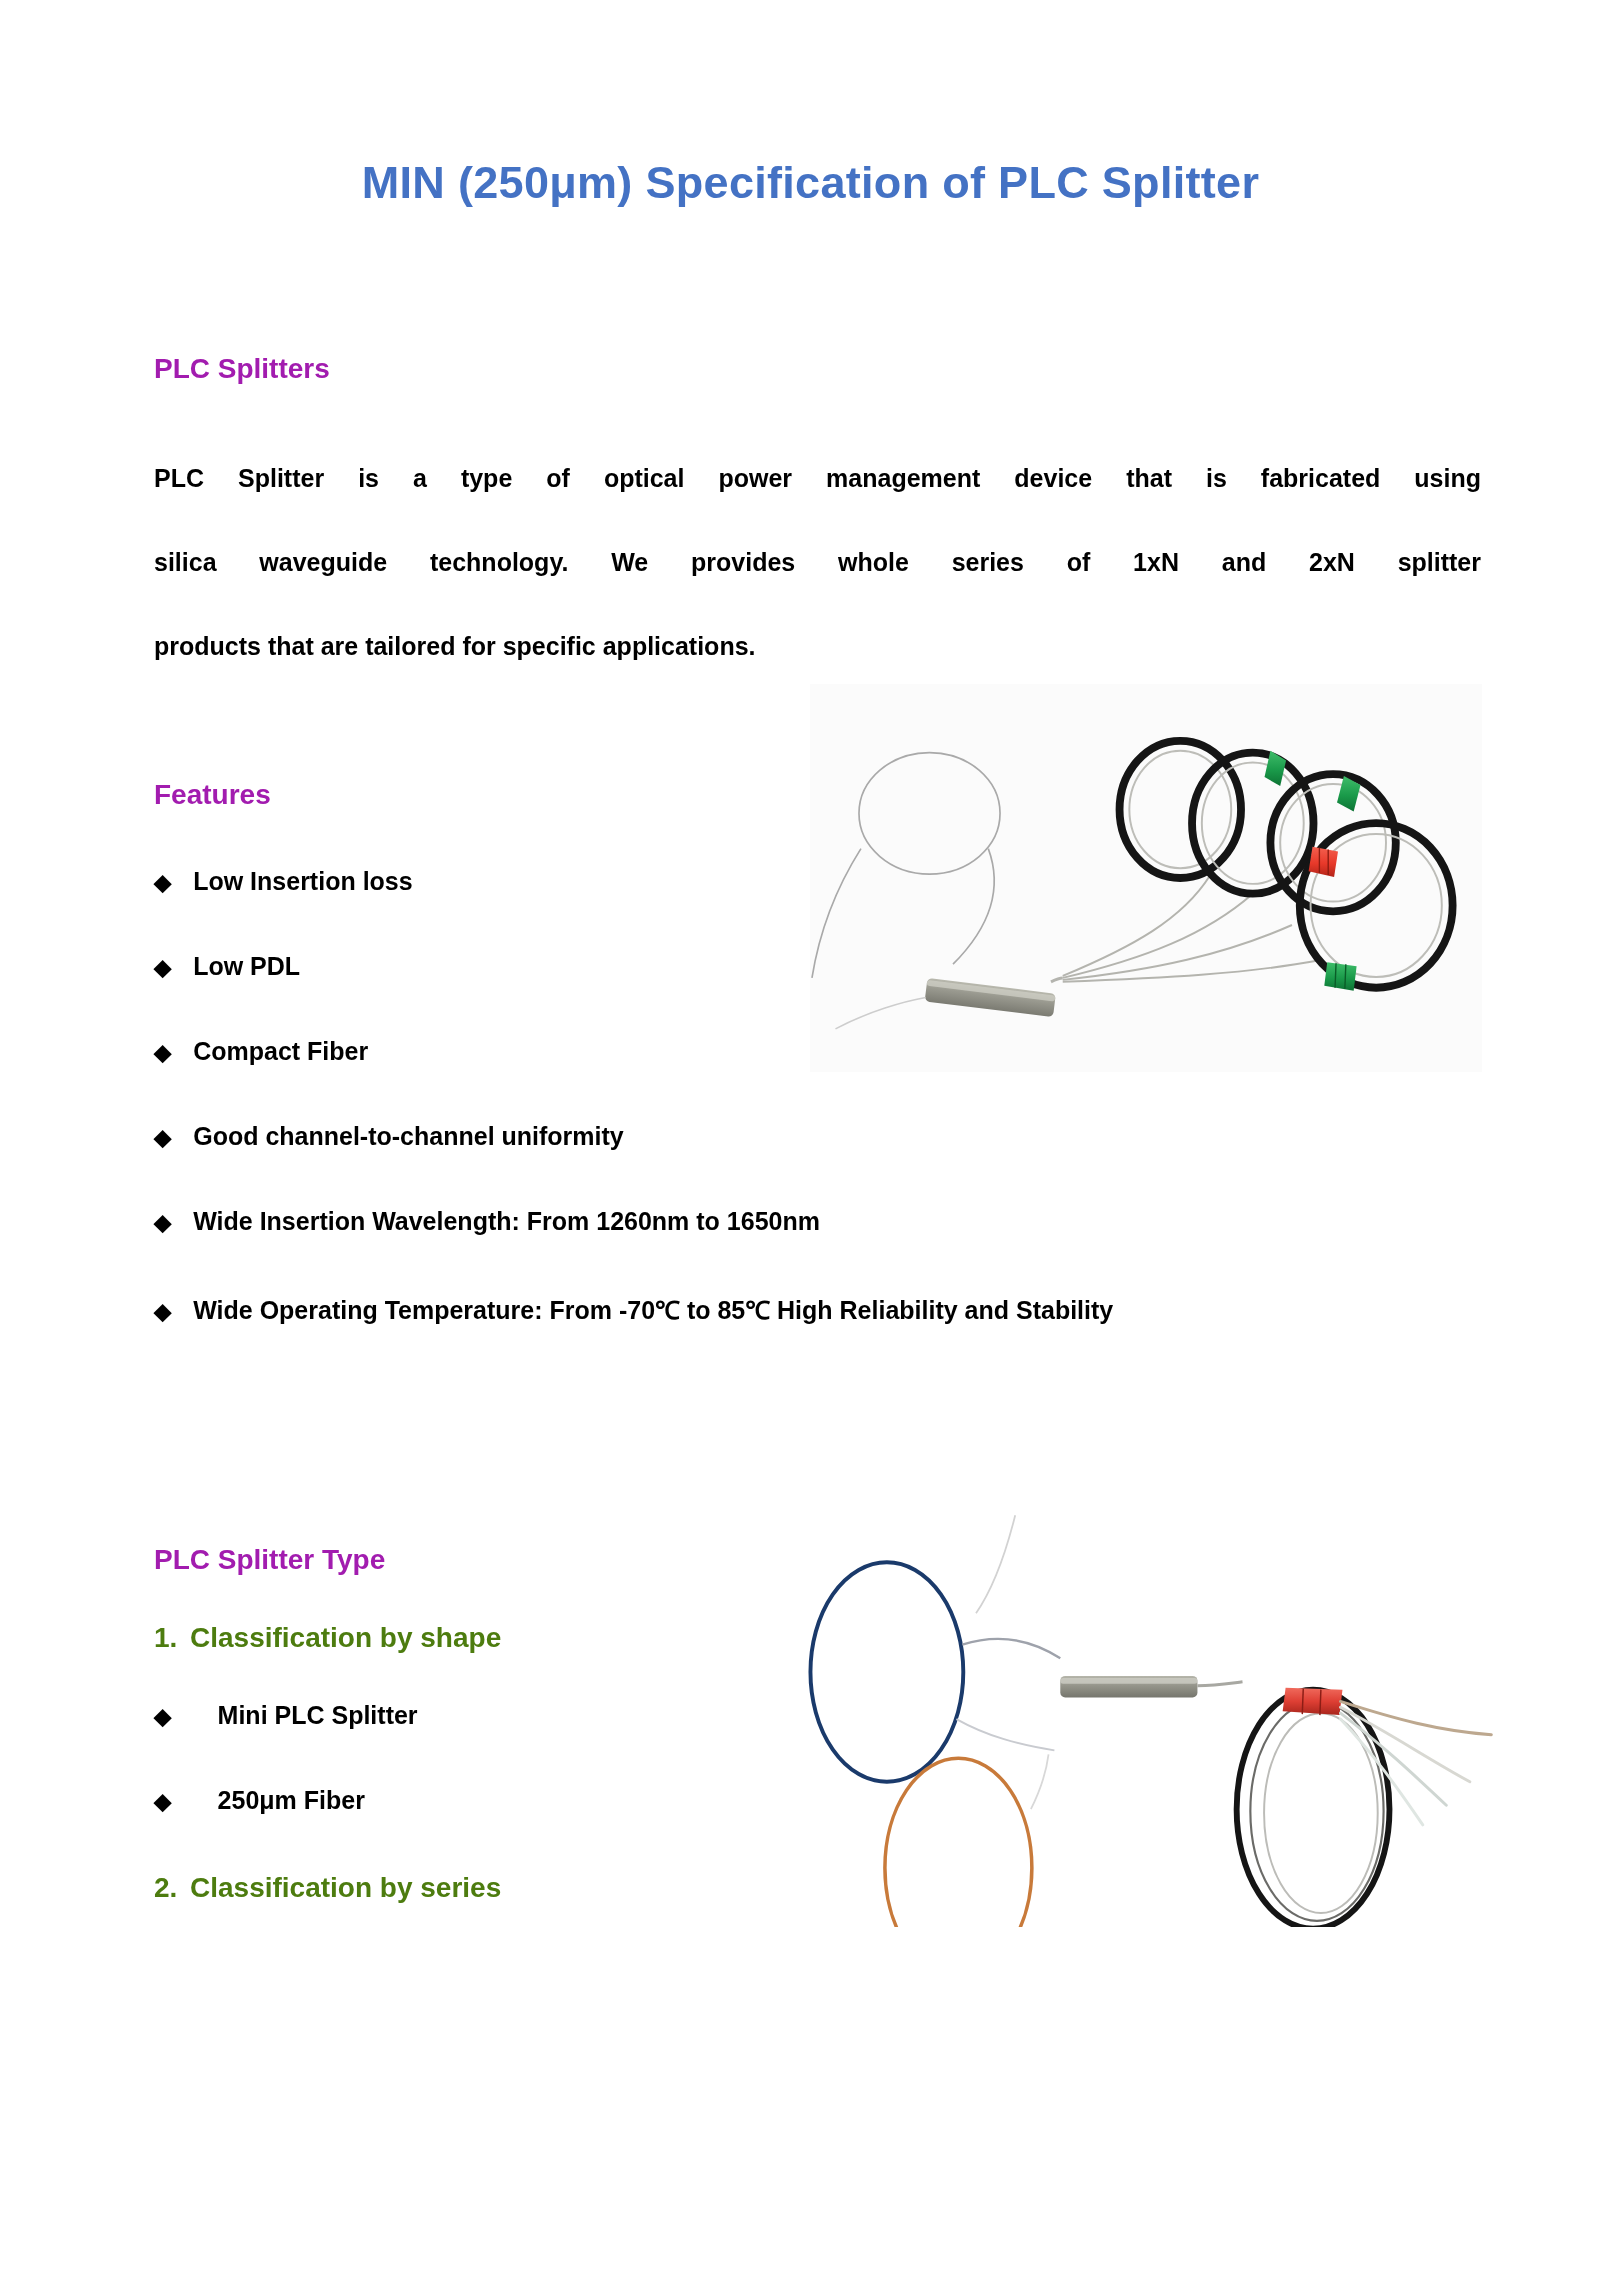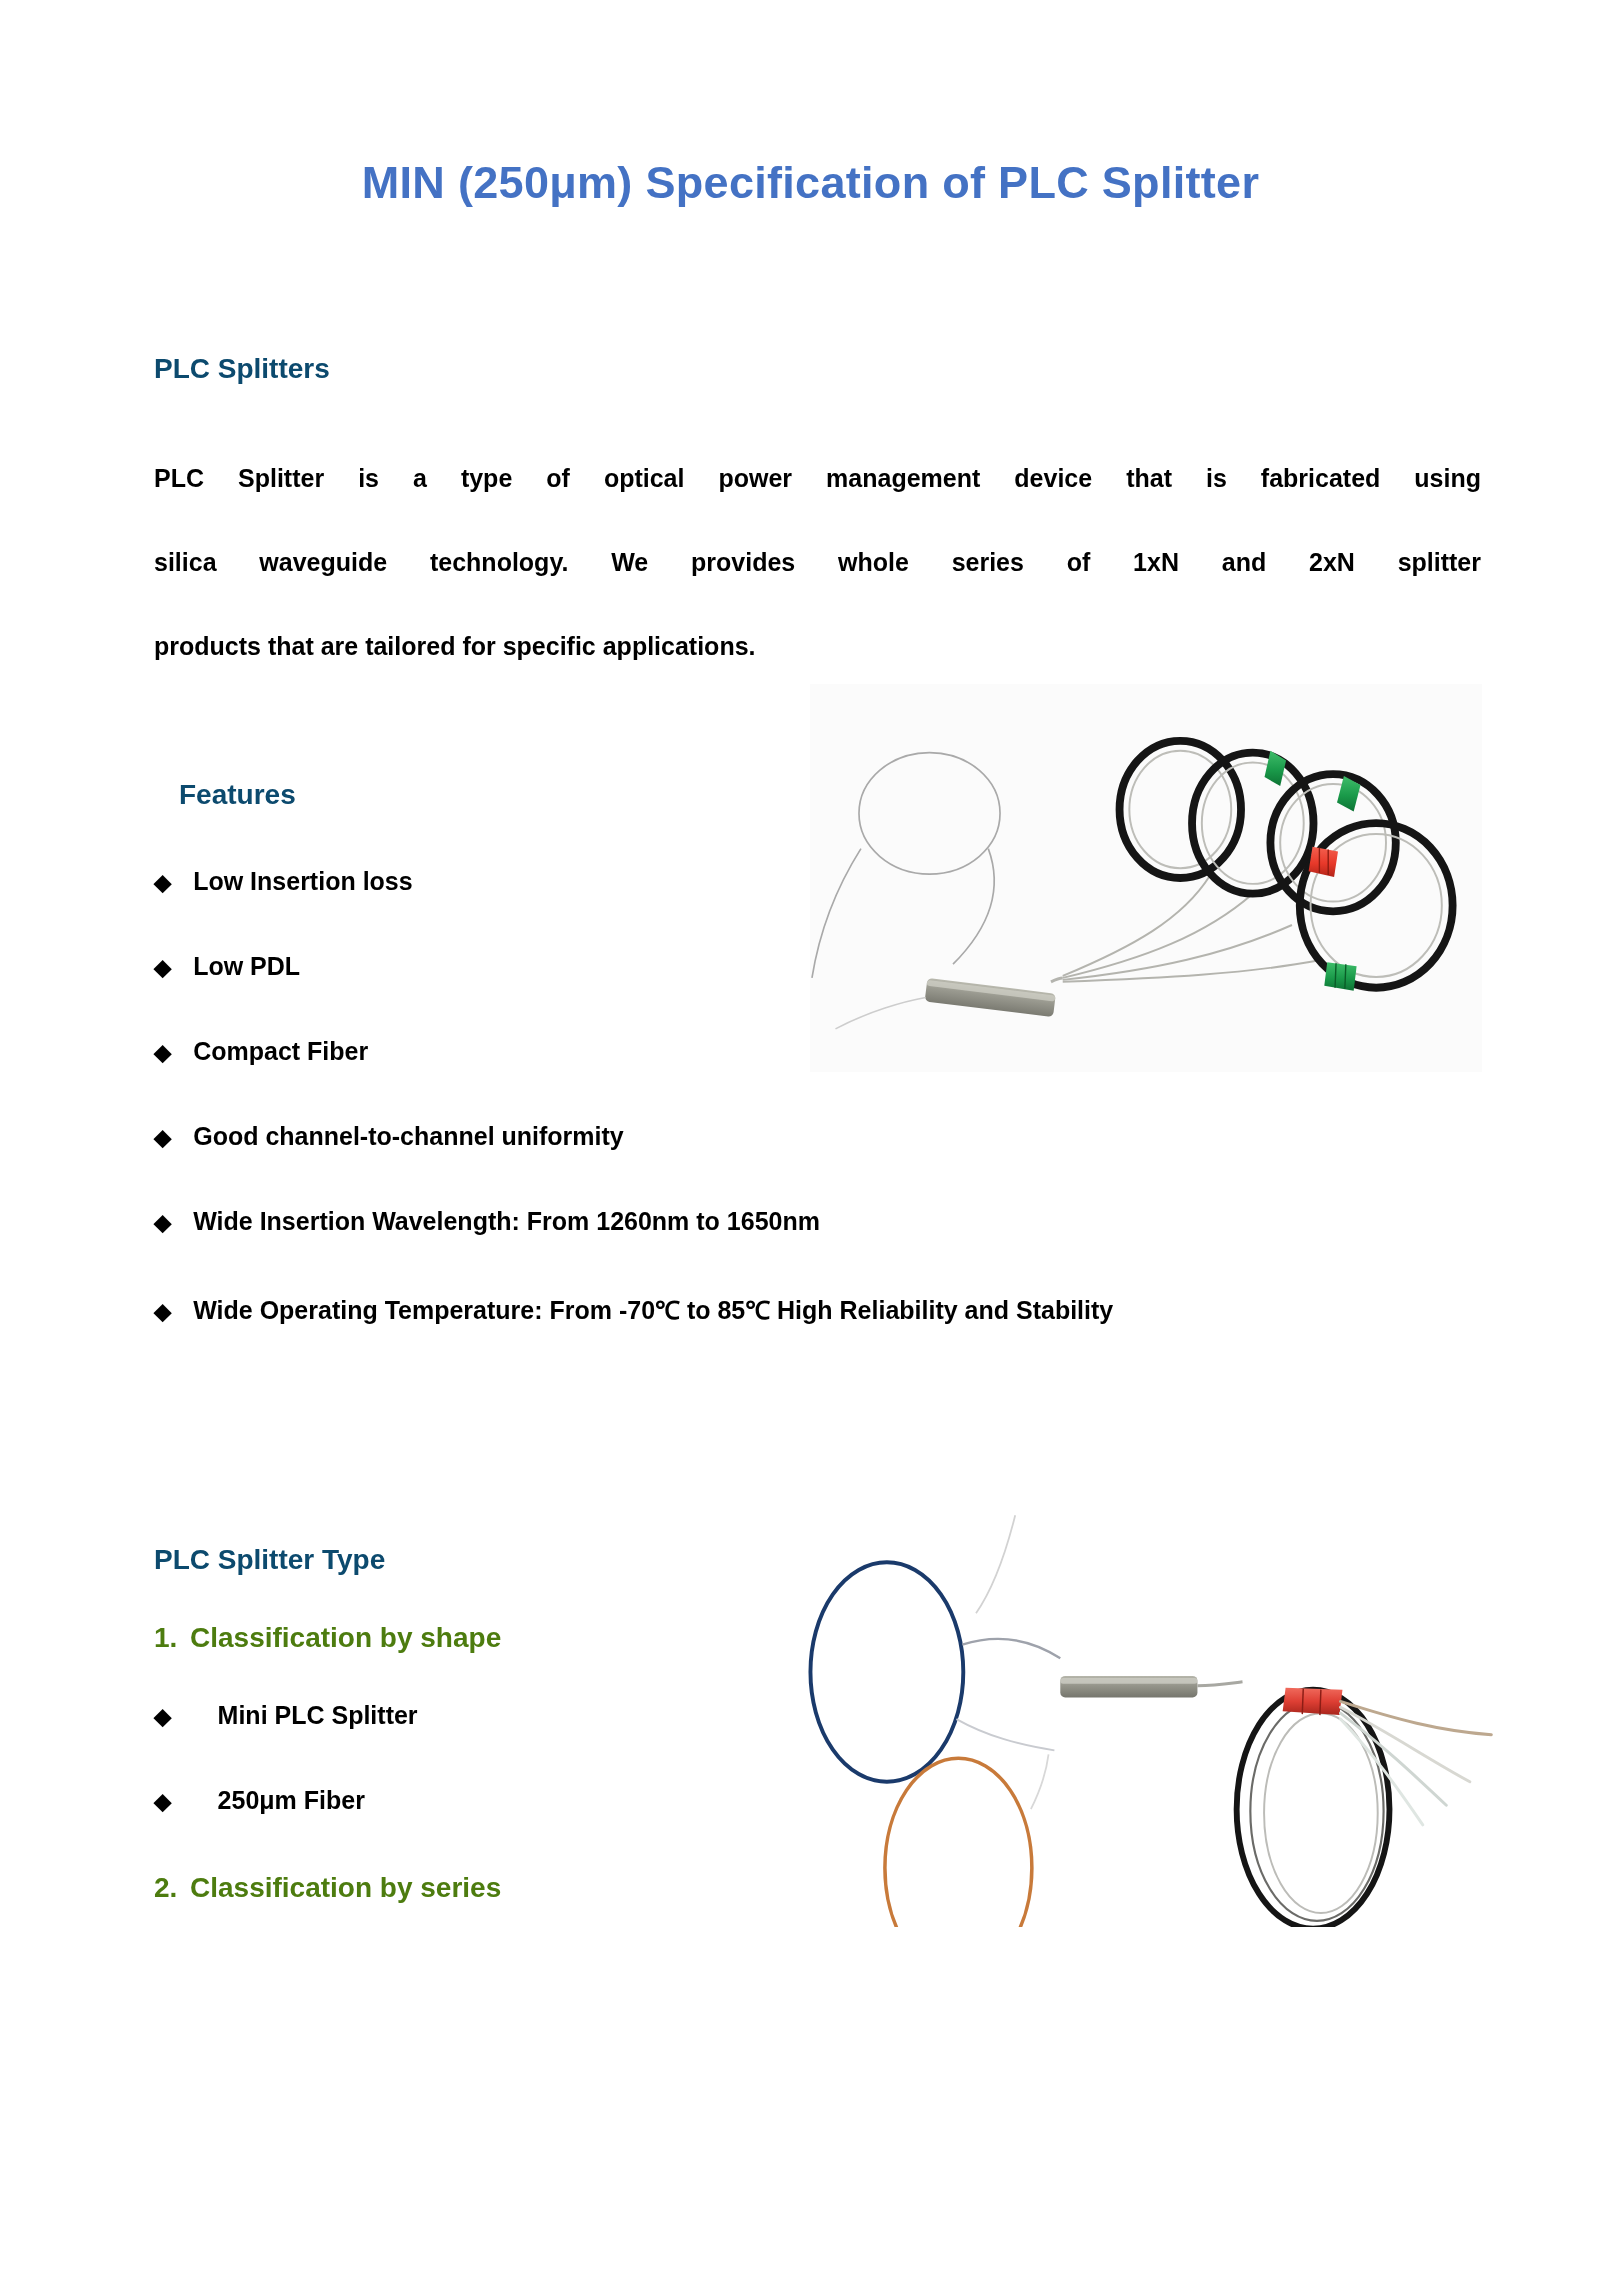--- a/index.html
+++ b/index.html
@@ -30,27 +30,27 @@
     color: #4472C4;
     font-size: 45px;
     font-weight: bold;
     letter-spacing: 0.3px;
     white-space: nowrap;
   }
 
   
   .heading {
     position: absolute;
-    color: #0c4a6e;
+    color: #a21caf;
     font-size: 28px;
     font-weight: bold;
     white-space: nowrap;
   }
   #heading-splitters { left: 154px; top: 353px; }
-  #heading-features  { left: 154px; top: 779px; margin-left: 25px; }
+  #heading-features  { left: 154px; top: 779px; }
   #heading-type      { left: 154px; top: 1544px; }
 
   
   .intro {
     position: absolute;
     left: 154px;
     top: 436px;
     width: 1327px;
     color: #000000;
     font-size: 25px;

